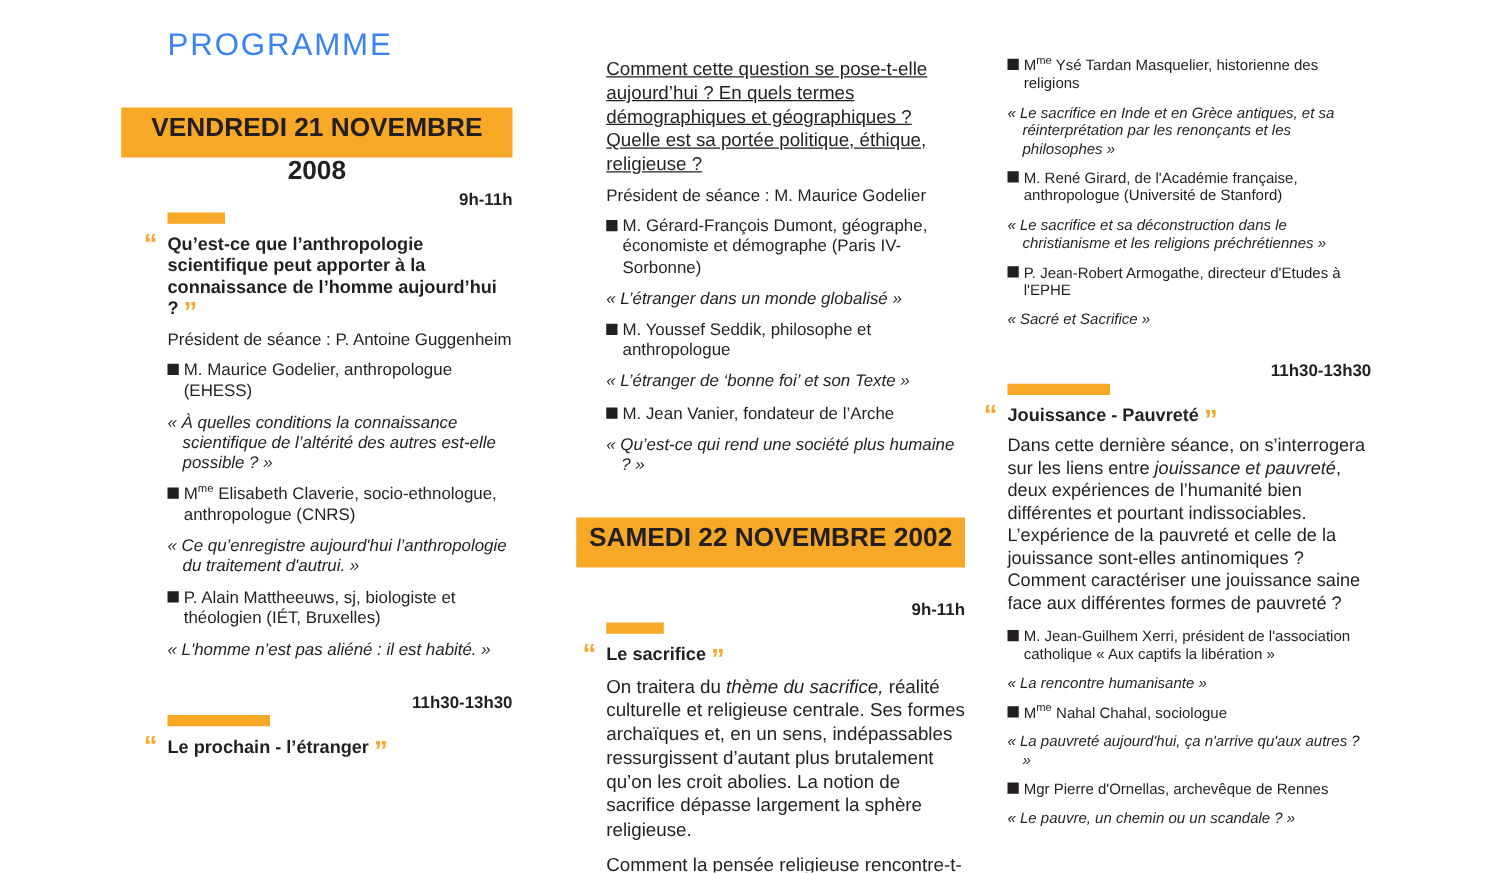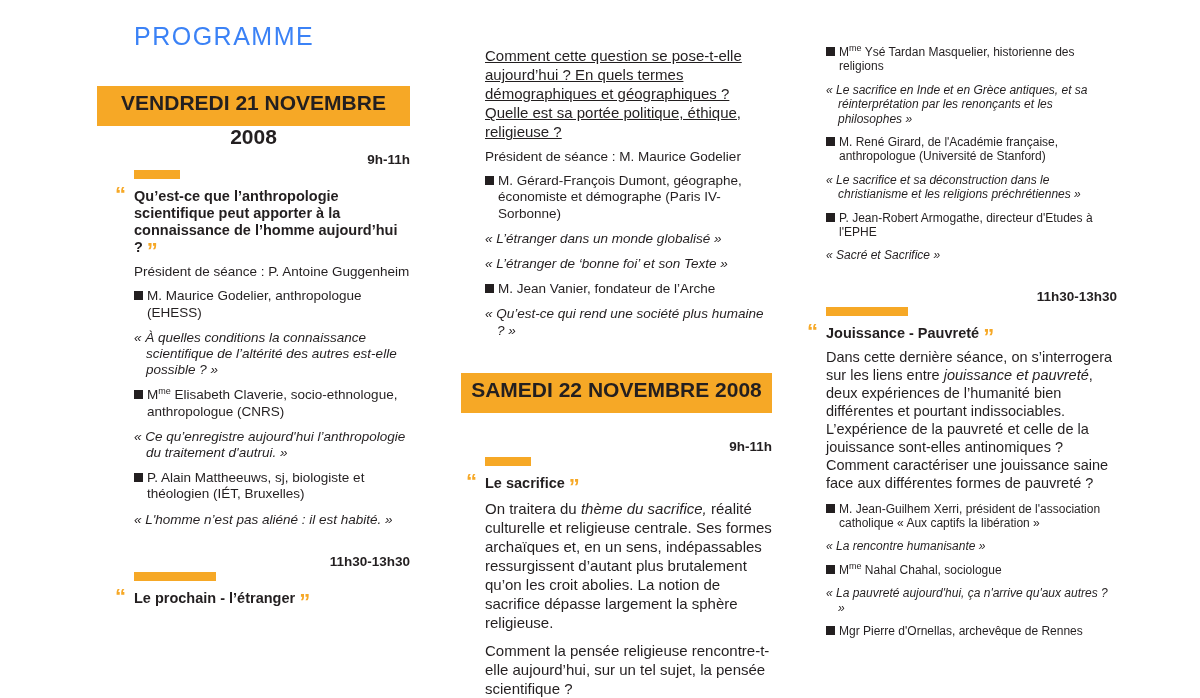--- a/index.html
+++ b/index.html
@@ -5,21 +5,21 @@
   :root { --accent:#F6A826; --ink:#231f20; }
   * { margin:0; padding:0; box-sizing:border-box; }
   html,body { width:1200px; height:698px; }
   body {
     position:relative; background:#ffffff; overflow:hidden;
     font-family:"Liberation Sans","DejaVu Sans",sans-serif; color:var(--ink);
   }
   .col { position:absolute; top:0; }
   .col-1 { left:97px;  width:313px; }
   .col-2 { left:461px; width:311px; }
-  .col-3 { left:826px; width:291px; }
+  .col-3 { left:806px; width:291px; }
 
   .page-title {
     margin:22px 0 0 37px; font-size:25px; font-weight:400;
     letter-spacing:1.5px; color:#3b82f6;
   }
   .banner {
     background:var(--accent); height:40px; line-height:34px;
     text-align:center; font-size:21px; color:#231f20; font-weight:700;
   }
   .banner-fri { margin-top:35px; }
@@ -106,27 +106,28 @@
 </div>
 
 <div class="col col-2">
   <div class="c2pad">
     <p class="para lead">Comment cette question se pose-t-elle aujourd’hui ? En quels termes démographiques et géographiques ? Quelle est sa portée politique, éthique, religieuse ?</p>
     <p class="pres">Président de séance : M. Maurice Godelier</p>
 
     <p class="speaker"><span class="sq"></span><span>M. Gérard-François Dumont, géographe, économiste et démographe (Paris IV-Sorbonne)</span></p>
     <p class="talk">« L’étranger dans un monde globalisé »</p>
 
+    <p class="speaker"><span class="sq"></span><span>M. Youssef Seddik, philosophe et anthropologue</span></p>
     <p class="talk">« L’étranger de ‘bonne foi’ et son Texte »</p>
 
     <p class="speaker"><span class="sq"></span><span>M. Jean Vanier, fondateur de l’Arche</span></p>
     <p class="talk">« Qu’est-ce qui rend une société plus humaine ? »</p>
   </div>
 
-  <div class="banner banner-sat">SAMEDI 22 NOVEMBRE 2008</div>
+  <div class="banner banner-sat">SAMEDI 22 NOVEMBRE 2002</div>
 
   <div class="c2pad">
     <div class="time gap-top">9h-11h</div>
     <div class="timebar bar-s"></div>
 
     <h3 class="stitle">
       <span class="oq">“</span><span>Le sacrifice</span><span class="cq">”</span>
     </h3>
 
     <p class="para"><span>On traitera du </span><span class="it">thème du sacrifice,</span><span> réalité culturelle et religieuse centrale. Ses formes archaïques et, en un sens, indépassables ressurgissent d’autant plus brutalement qu’on les croit abolies. La notion de sacrifice dépasse largement la sphère religieuse.</span></p>
@@ -154,13 +155,14 @@
 
   <p class="para"><span>Dans cette dernière séance, on s’interrogera sur les liens entre </span><span class="it">jouissance et pauvreté</span><span>, deux expériences de l’humanité bien différentes et pourtant indissociables. L’expérience de la pauvreté et celle de la jouissance sont-elles antinomiques ? Comment caractériser une jouissance saine face aux différentes formes de pauvreté ?</span></p>
 
   <p class="speaker"><span class="sq"></span><span>M. Jean-Guilhem Xerri, président de l'association catholique « Aux captifs la libération »</span></p>
   <p class="talk">« La rencontre humanisante »</p>
 
   <p class="speaker"><span class="sq"></span><span><span>M</span><sup>me</sup><span> Nahal Chahal, sociologue</span></span></p>
   <p class="talk">« La pauvreté aujourd'hui, ça n'arrive qu'aux autres ? »</p>
 
   <p class="speaker"><span class="sq"></span><span>Mgr Pierre d'Ornellas, archevêque de Rennes</span></p>
+  <p class="talk">« Le pauvre, un chemin ou un scandale ? »</p>
 </div>
 
 </body></html>

